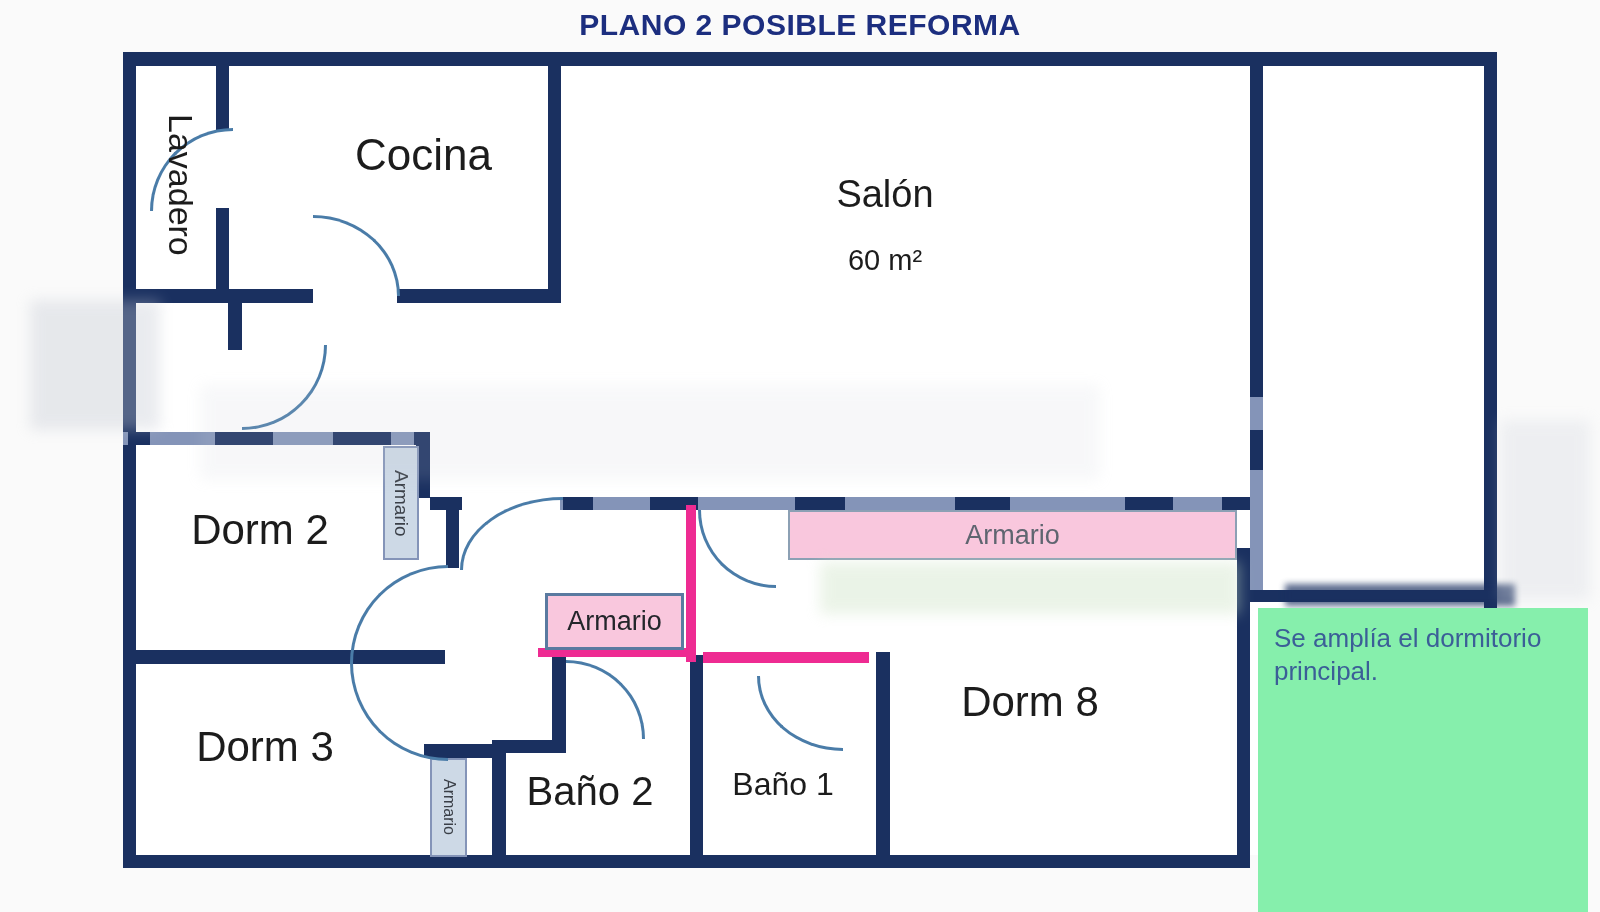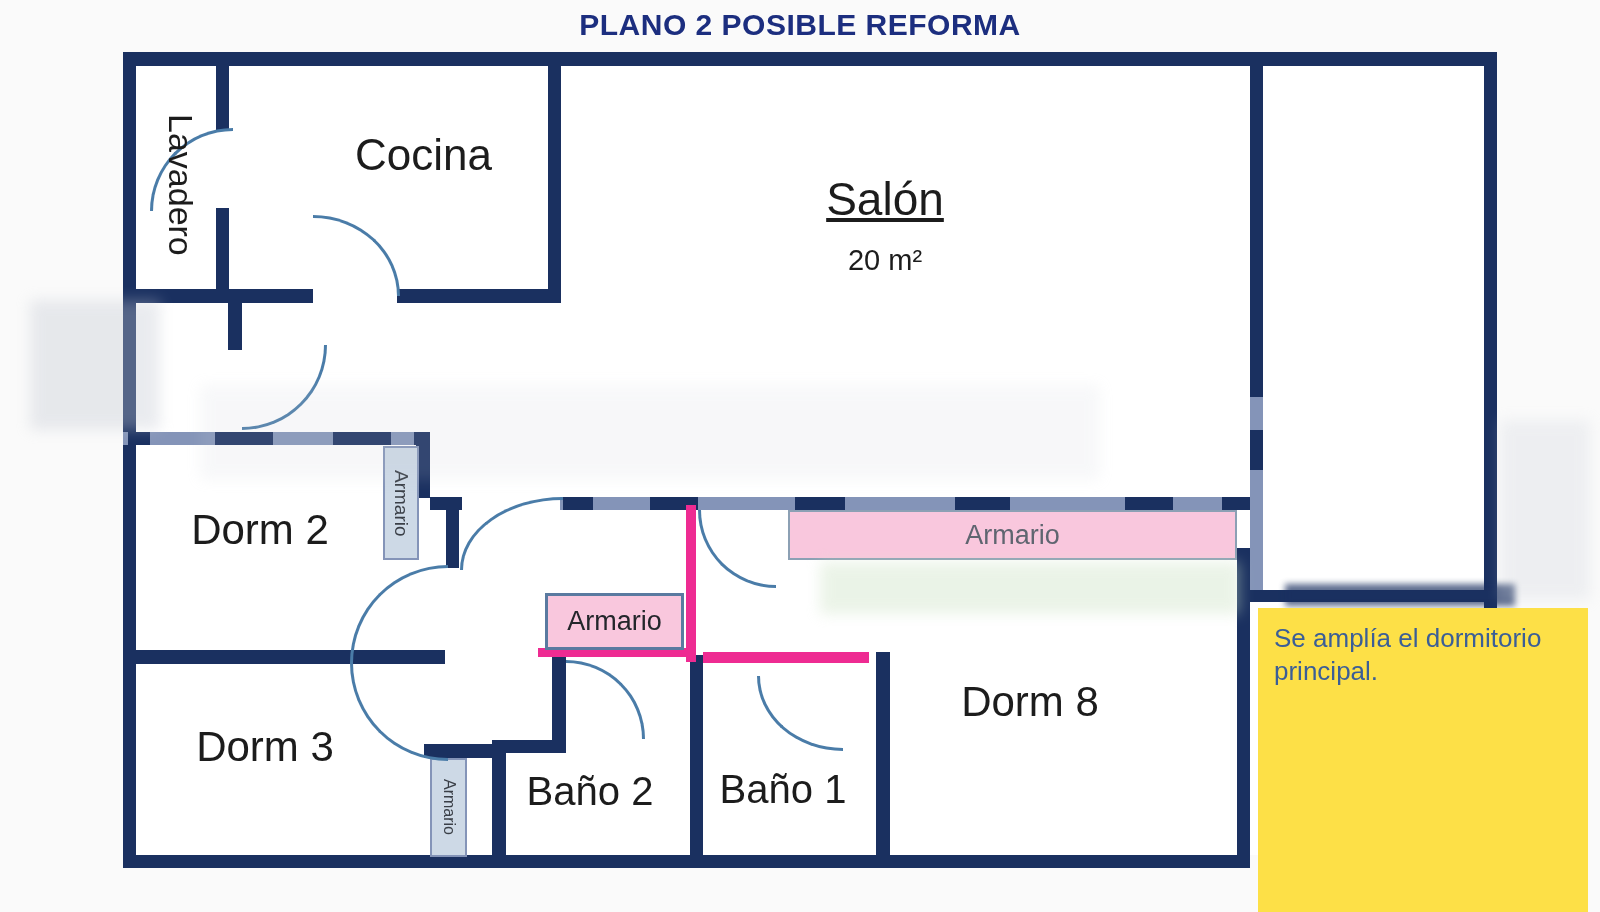--- a/index.html
+++ b/index.html
@@ -16,21 +16,21 @@
   .arc.bl{border-bottom:3px solid #4a7ca8;border-left:3px solid #4a7ca8;border-bottom-left-radius:100% 100%;}
   .arc.br{border-bottom:3px solid #4a7ca8;border-right:3px solid #4a7ca8;border-bottom-right-radius:100% 100%;}
   .arc.half{border:3px solid #4a7ca8;border-right:none;border-radius:100% 0 0 100% / 50% 0 0 50%;}
   .roomlbl{color:#1c1c1c;text-align:center;line-height:1.05;}
   .closet-blue{background:#cdd9e6;border:2px solid #8494b8;display:flex;align-items:center;justify-content:center;}
   .closet-pink{background:#f9c7dd;display:flex;align-items:center;justify-content:center;}
   .vtext{writing-mode:vertical-rl;color:#3a3f47;}
   .wm{filter:blur(7px);pointer-events:none;}
   #title{left:0;top:8px;width:1600px;text-align:center;font-size:30px;font-weight:bold;
          color:#1c2e7f;letter-spacing:.5px;}
-  #note{left:1258px;top:608px;width:330px;height:304px;background:#fde047;box-sizing:border-box;
+  #note{left:1258px;top:608px;width:330px;height:304px;background:#86efac;box-sizing:border-box;
         padding:14px 16px 0 16px;color:#3b5e97;font-size:26px;line-height:1.27;font-weight:500;}
 </style>
 </head>
 <body>
 
 <div id="canvas">
 
   <div id="title" class="abs">PLANO 2 POSIBLE REFORMA</div>
 
   <div class="abs interior" style="left:136px;top:66px;width:1348px;height:789px;"></div>
@@ -107,25 +107,25 @@
   <div class="abs wm" style="left:30px;top:300px;width:130px;height:130px;background:#c3c8d2;opacity:.35;"></div>
   <div class="abs wm" style="left:200px;top:385px;width:900px;height:95px;background:#c9ced8;opacity:.14;"></div>
   <div class="abs wm" style="left:820px;top:562px;width:420px;height:52px;background:#cde3c5;opacity:.4;"></div>
   <div class="abs wm" style="left:1285px;top:584px;width:230px;height:22px;background:#1a3060;opacity:.7;filter:blur(3px);"></div>
   <div class="abs wm" style="left:1500px;top:420px;width:90px;height:180px;background:#c9ced8;opacity:.25;"></div>
 
   <div class="abs" style="left:152px;top:95px;width:56px;height:180px;display:flex;align-items:center;justify-content:center;">
     <span class="vtext" style="font-size:34px;color:#1c1c1c;">Lavadero</span>
   </div>
   <div class="abs roomlbl" style="left:232px;top:132px;width:260px;font-size:44px;text-align:right;">Cocina</div>
-  <div class="abs roomlbl" style="left:735px;top:175px;width:300px;font-size:46px;text-decoration:underline;">Salón</div>
-  <div class="abs roomlbl" style="left:735px;top:245px;width:300px;font-size:29px;">20 m²</div>
+  <div class="abs roomlbl" style="left:735px;top:175px;width:300px;font-size:38px;">Salón</div>
+  <div class="abs roomlbl" style="left:735px;top:245px;width:300px;font-size:29px;">60 m²</div>
   <div class="abs roomlbl" style="left:140px;top:508px;width:240px;font-size:42px;">Dorm 2</div>
   <div class="abs roomlbl" style="left:145px;top:725px;width:240px;font-size:42px;">Dorm 3</div>
   <div class="abs roomlbl" style="left:910px;top:680px;width:240px;font-size:42px;">Dorm 8</div>
   <div class="abs roomlbl" style="left:500px;top:770px;width:180px;font-size:40px;">Baño 2</div>
-  <div class="abs roomlbl" style="left:697px;top:768px;width:172px;font-size:40px;">Baño 1</div>
+  <div class="abs roomlbl" style="left:697px;top:768px;width:172px;font-size:32px;">Baño 1</div>
 
   <div id="note" class="abs">
     <div>Se amplía el dormitorio principal.</div>
   </div>
 
 </div>
 
 </body></html>

